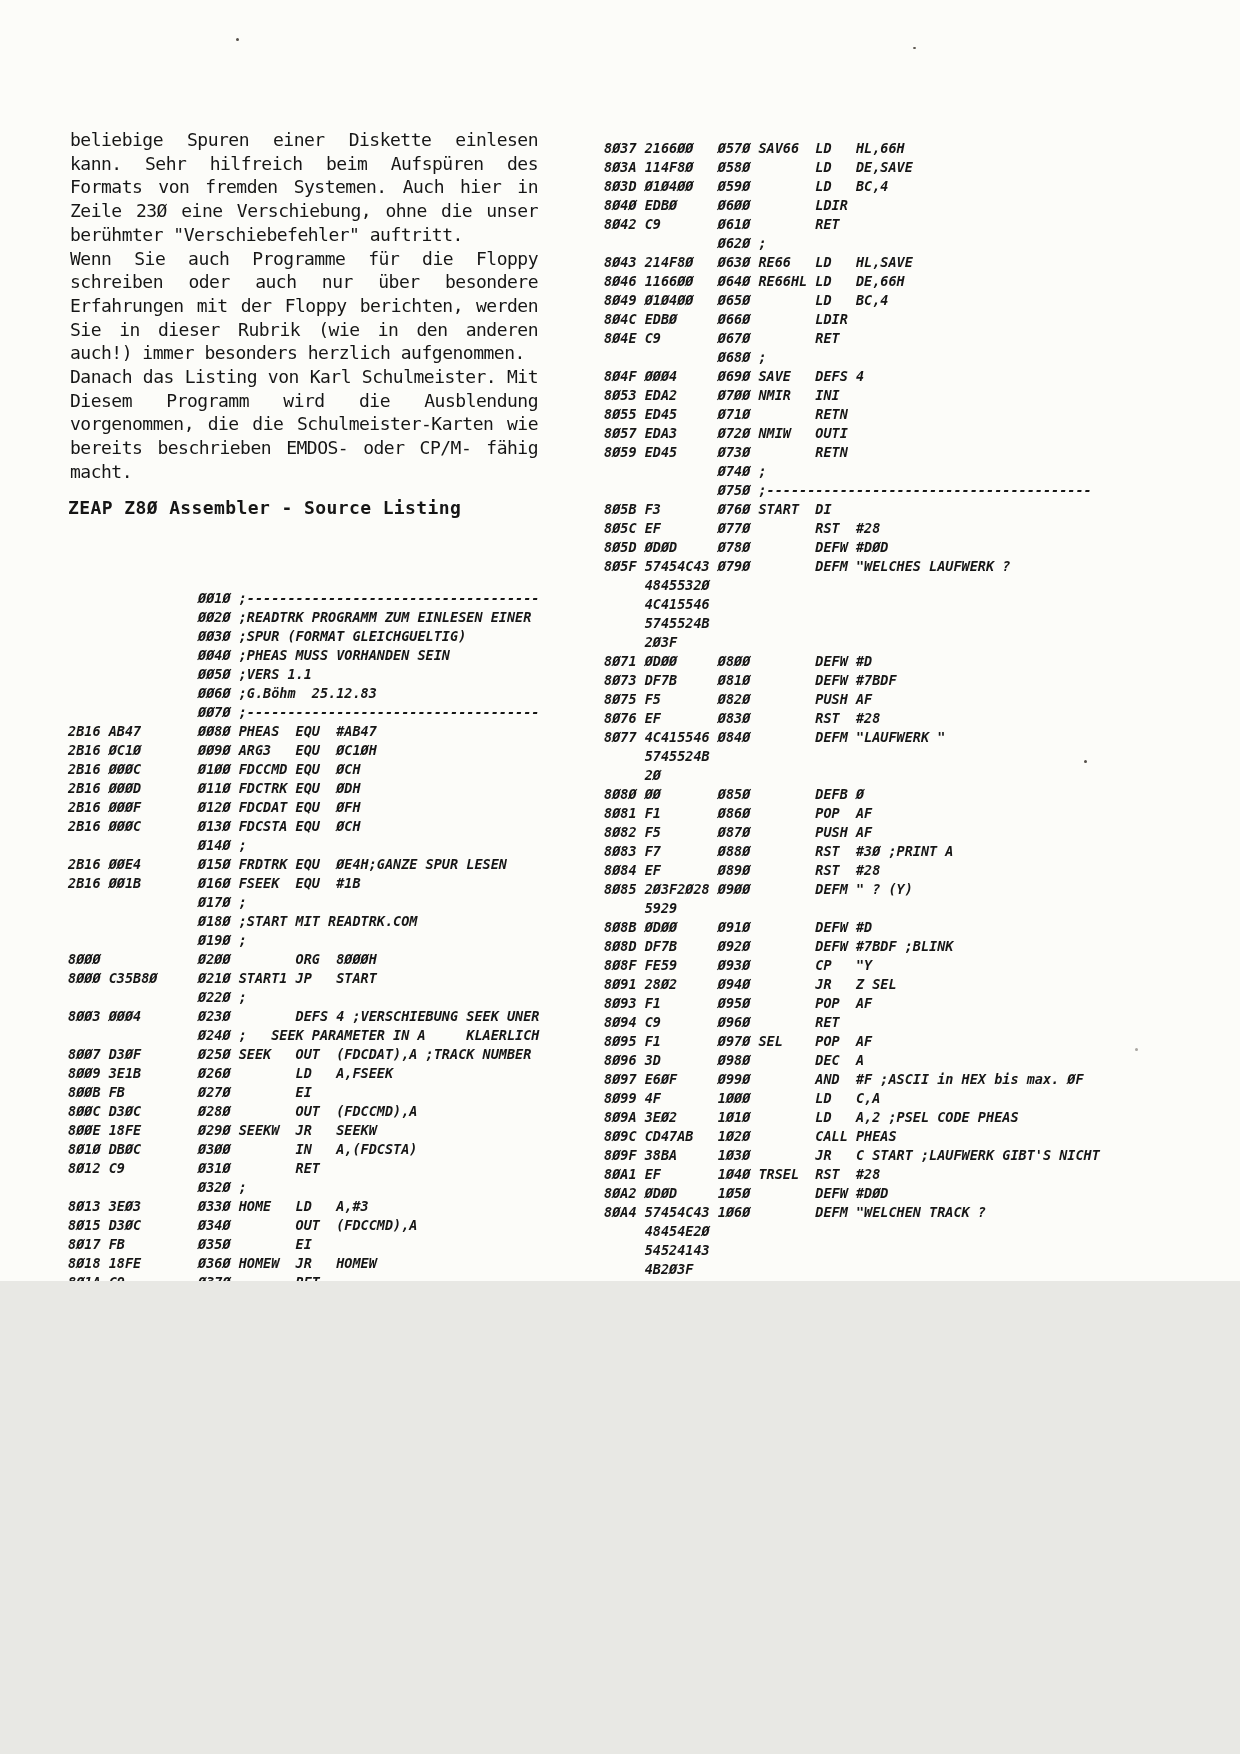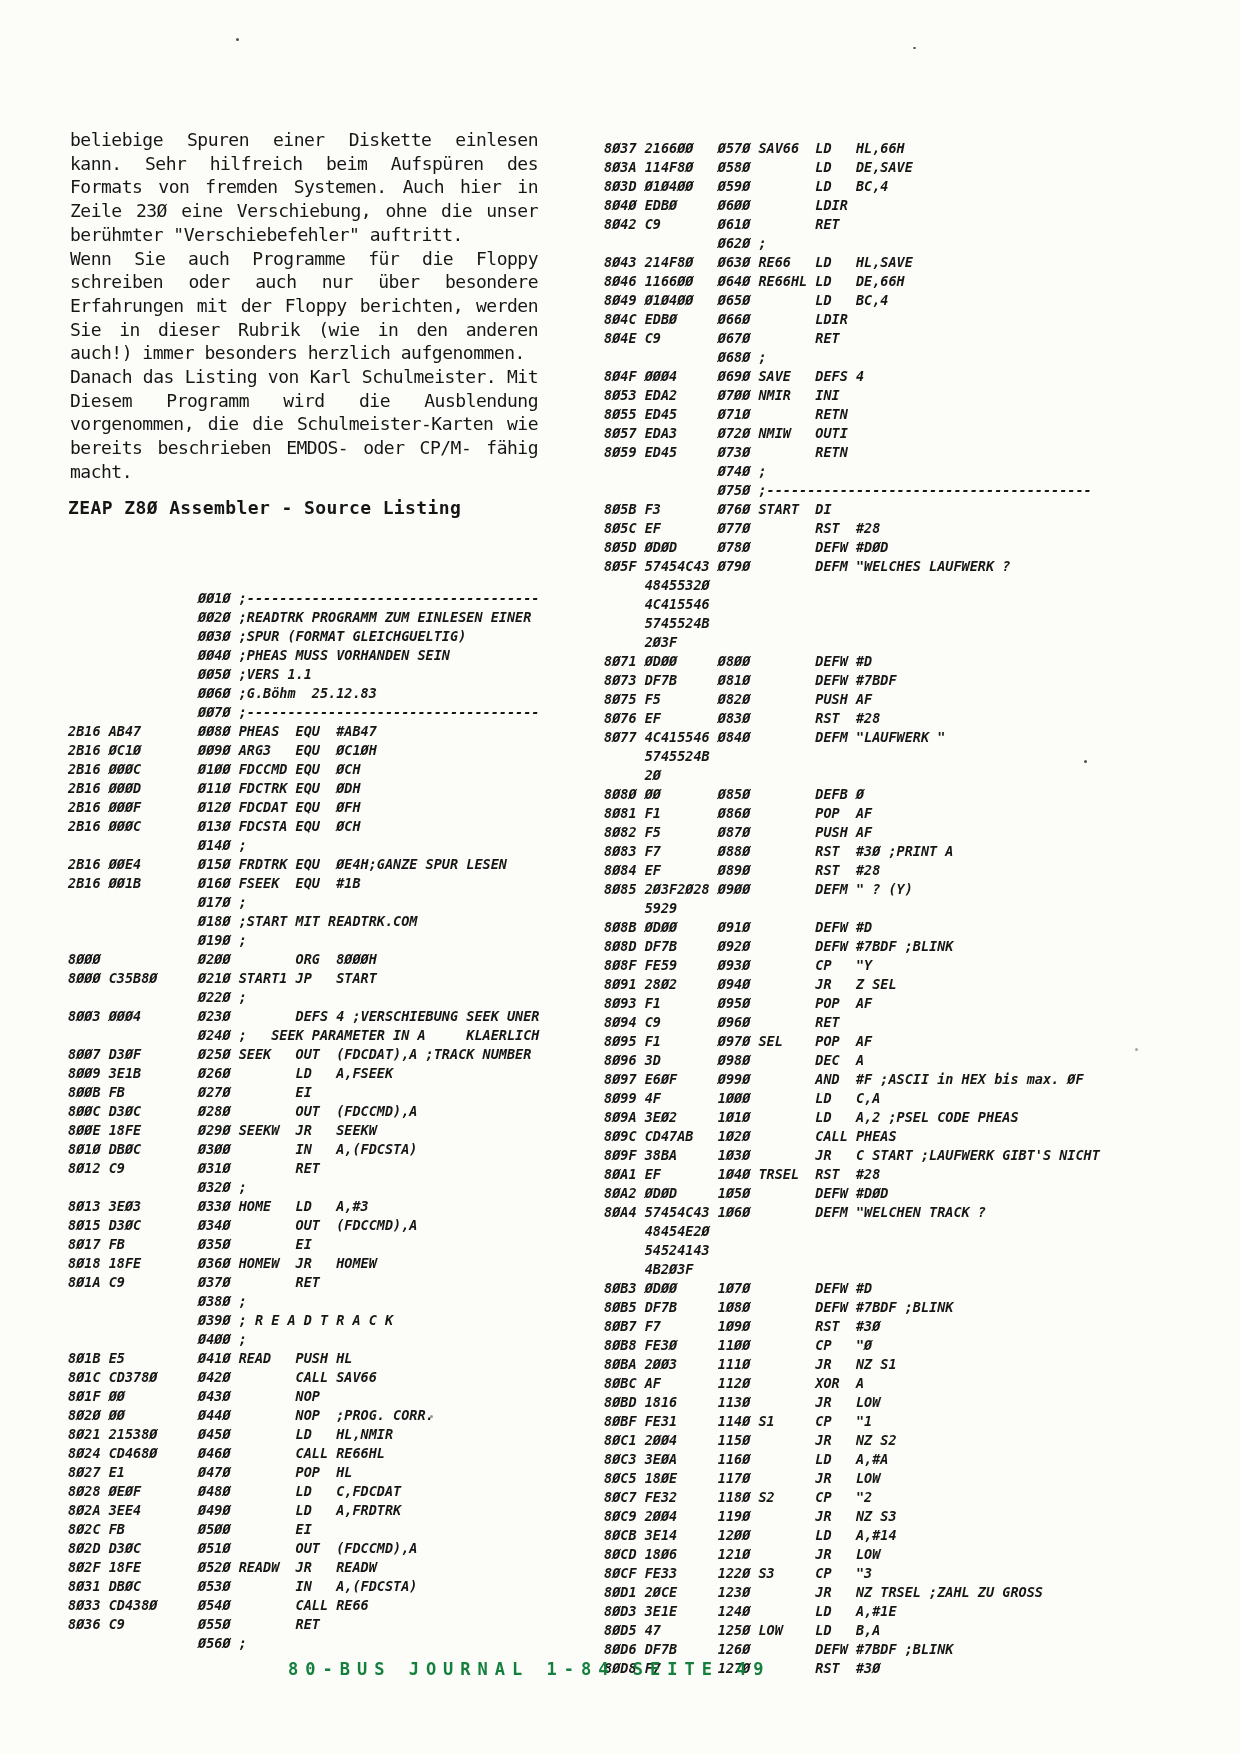--- a/index.html
+++ b/index.html
@@ -1,18 +1,18 @@
 <!DOCTYPE html>
 <html><head>
 <meta charset="utf-8">
 <style>
   html,body{margin:0;padding:0;background:#e8e8e4;}
   .page{
     position:relative;
-    width:1240px;height:1754px;
+    width:1240px;height:1281px;
     background:#fcfcf9;
     overflow:hidden;
     font-family:"DejaVu Sans Mono","Liberation Mono",monospace;
     color:#161616;
   }
   .intro{
     position:absolute;left:70px;top:128px;width:468px;
     text-align:justify;
     font-size:18px;line-height:23.7px;
     letter-spacing:-0.5px;

